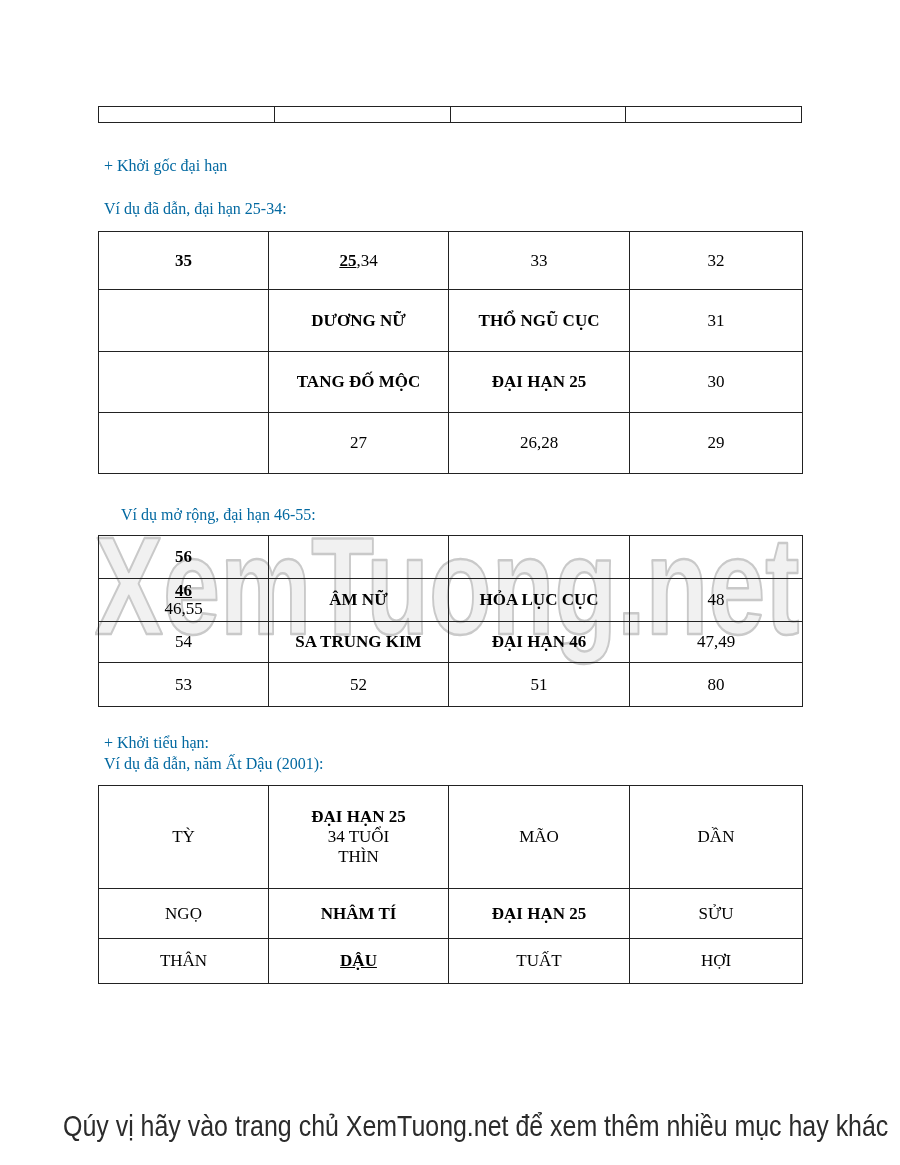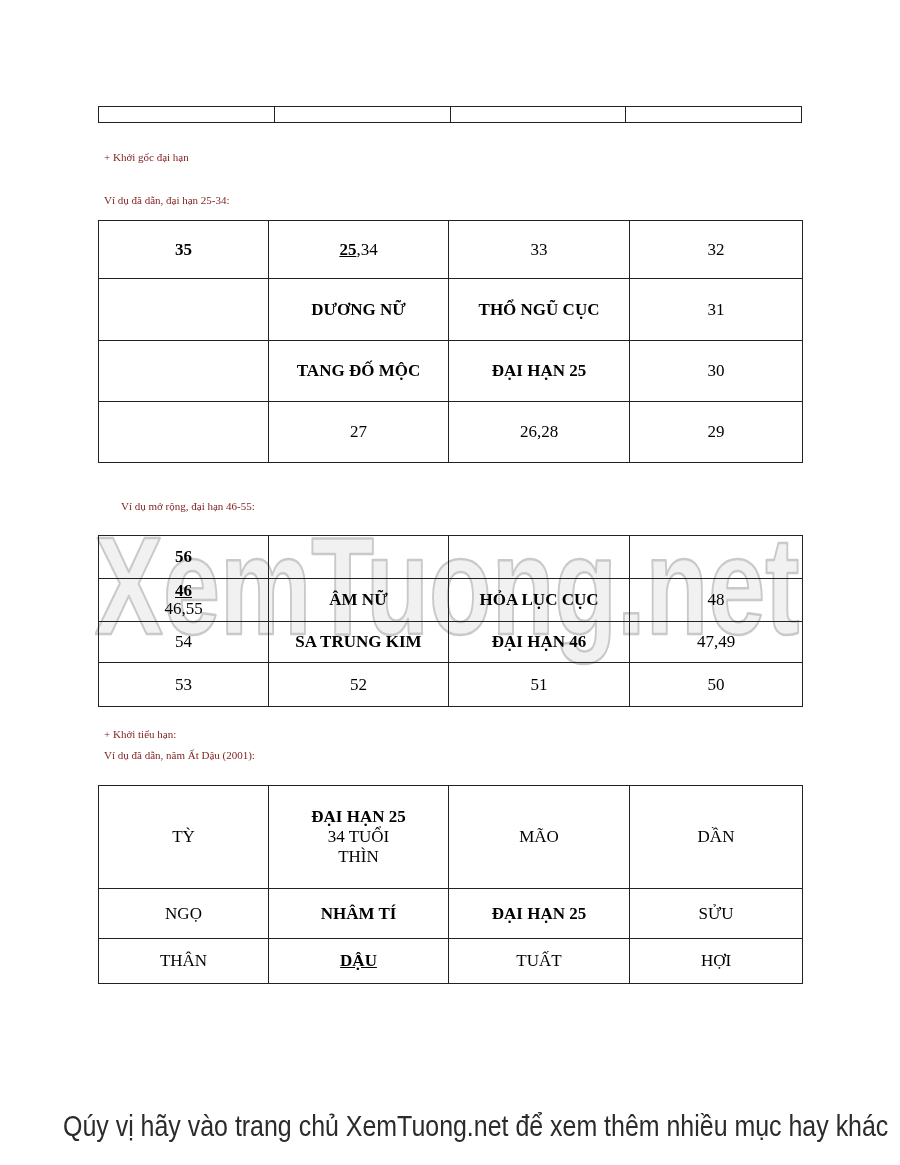--- a/index.html
+++ b/index.html
@@ -6,25 +6,26 @@
   body{
     width:900px;height:1165px;
     background:#ffffff;
     position:relative;
     overflow:hidden;
     font-family:"Liberation Serif", serif;
     color:#000;
   }
   .para{
     position:absolute;
-    font-size:11px;
+    font-size:16px;
     line-height:19px;
     white-space:nowrap;
-    color:#7f1d1d;
+    color:#0369a1;
     z-index:2;
+    margin-top:8px;
   }
   .watermark-svg{
     position:absolute;
     left:95px;
     top:520px;
     z-index:0;
   }
   table.tbl{
     position:absolute;
     left:98px;
@@ -37,21 +38,21 @@
   table.tbl td{
     border:1.5px solid #222222;
     text-align:center;
     vertical-align:middle;
     font-size:17px;
     padding:0;
     overflow:hidden;
   }
   .t-top{top:106px;}
   .t-top td{height:15px;}
-  .t1{top:220px;}
+  .t1{top:231px;}
   .t2{top:535px;}
   .t3{top:785px;}
   tr.rh58{height:58px;}
   tr.rh62{height:62px;}
   tr.rh61{height:61px;}
   tr.rh43{height:43px;}
   tr.rh41{height:41px;}
   tr.rh44{height:44px;}
   tr.rh103{height:103px;}
   tr.rh59{height:50px;}
@@ -163,21 +164,21 @@
     <tr class="rh41">
       <td>54</td>
       <td class="b">SA TRUNG KIM</td>
       <td class="b">ĐẠI HẠN 46</td>
       <td>47,49</td>
     </tr>
     <tr class="rh44">
       <td>53</td>
       <td>52</td>
       <td>51</td>
-      <td>50</td>
+      <td>80</td>
     </tr>
   </tbody>
     </table>
 
   <div class="para" style="left:104px;top:725px">+ Khởi tiểu hạn:</div>
 
   <div class="para" style="left:104px;top:746px">Ví dụ đã dẫn, năm Ất Dậu (2001):</div>
 
   <table class="tbl t3">
     <colgroup>

